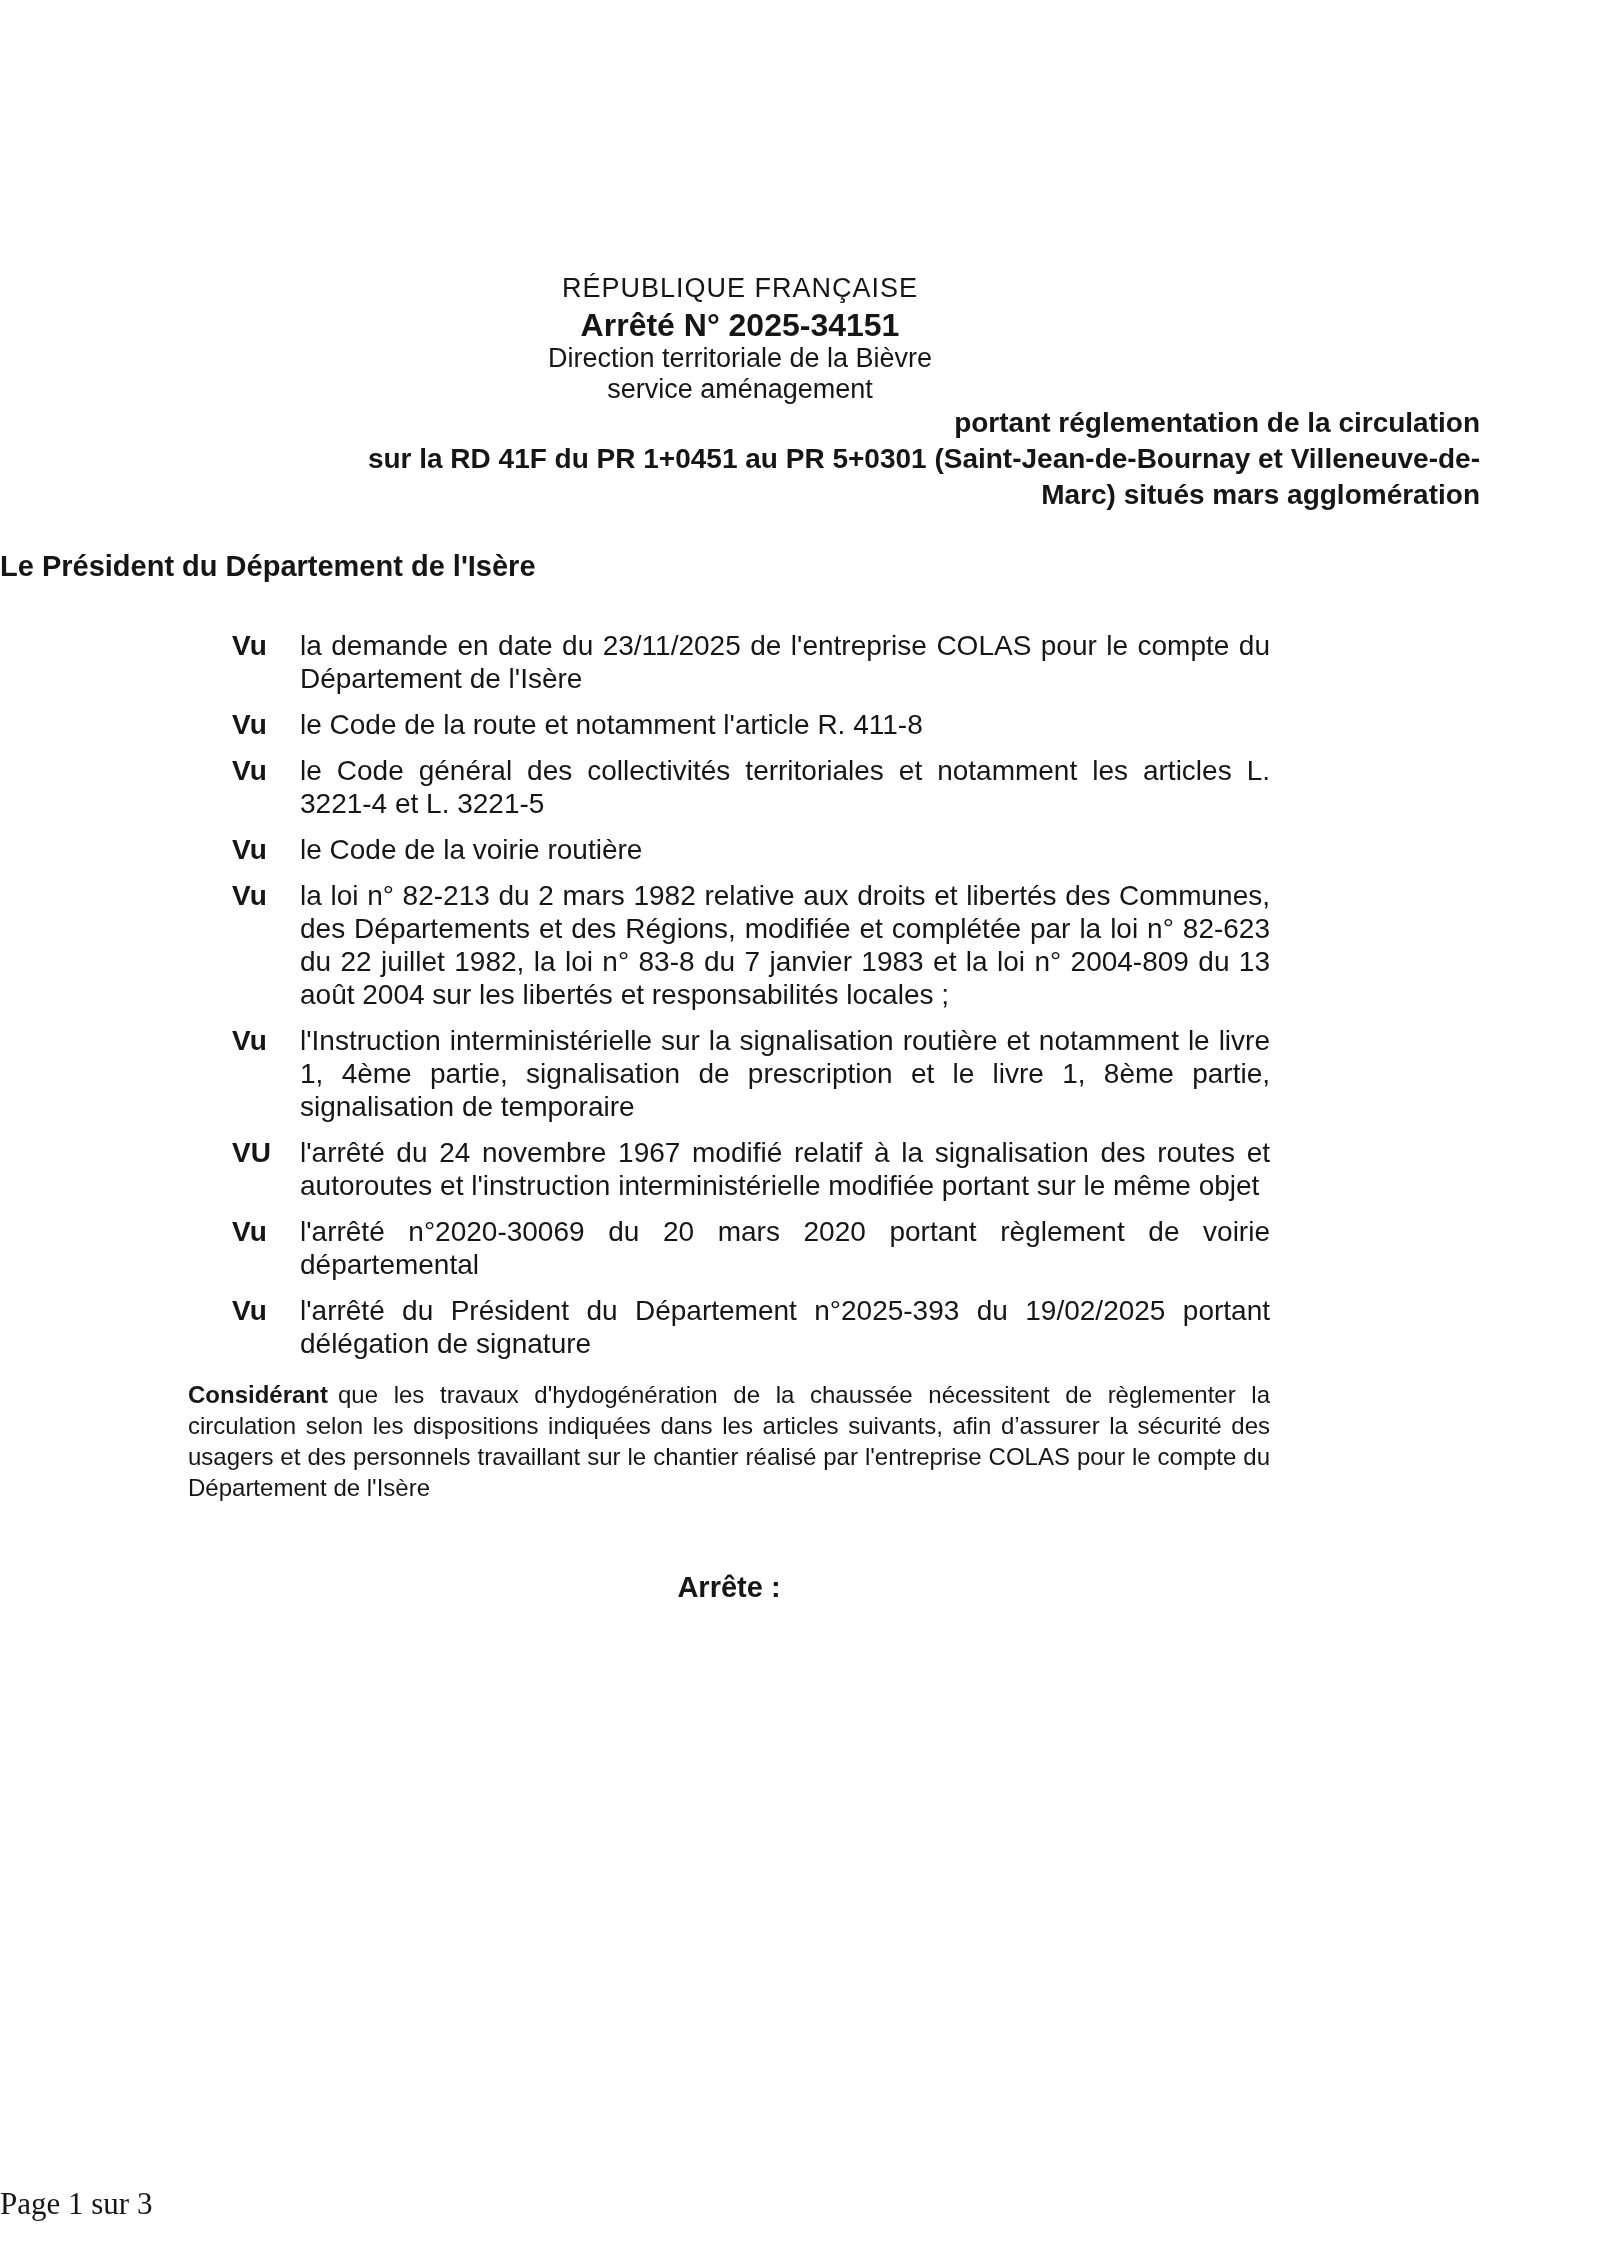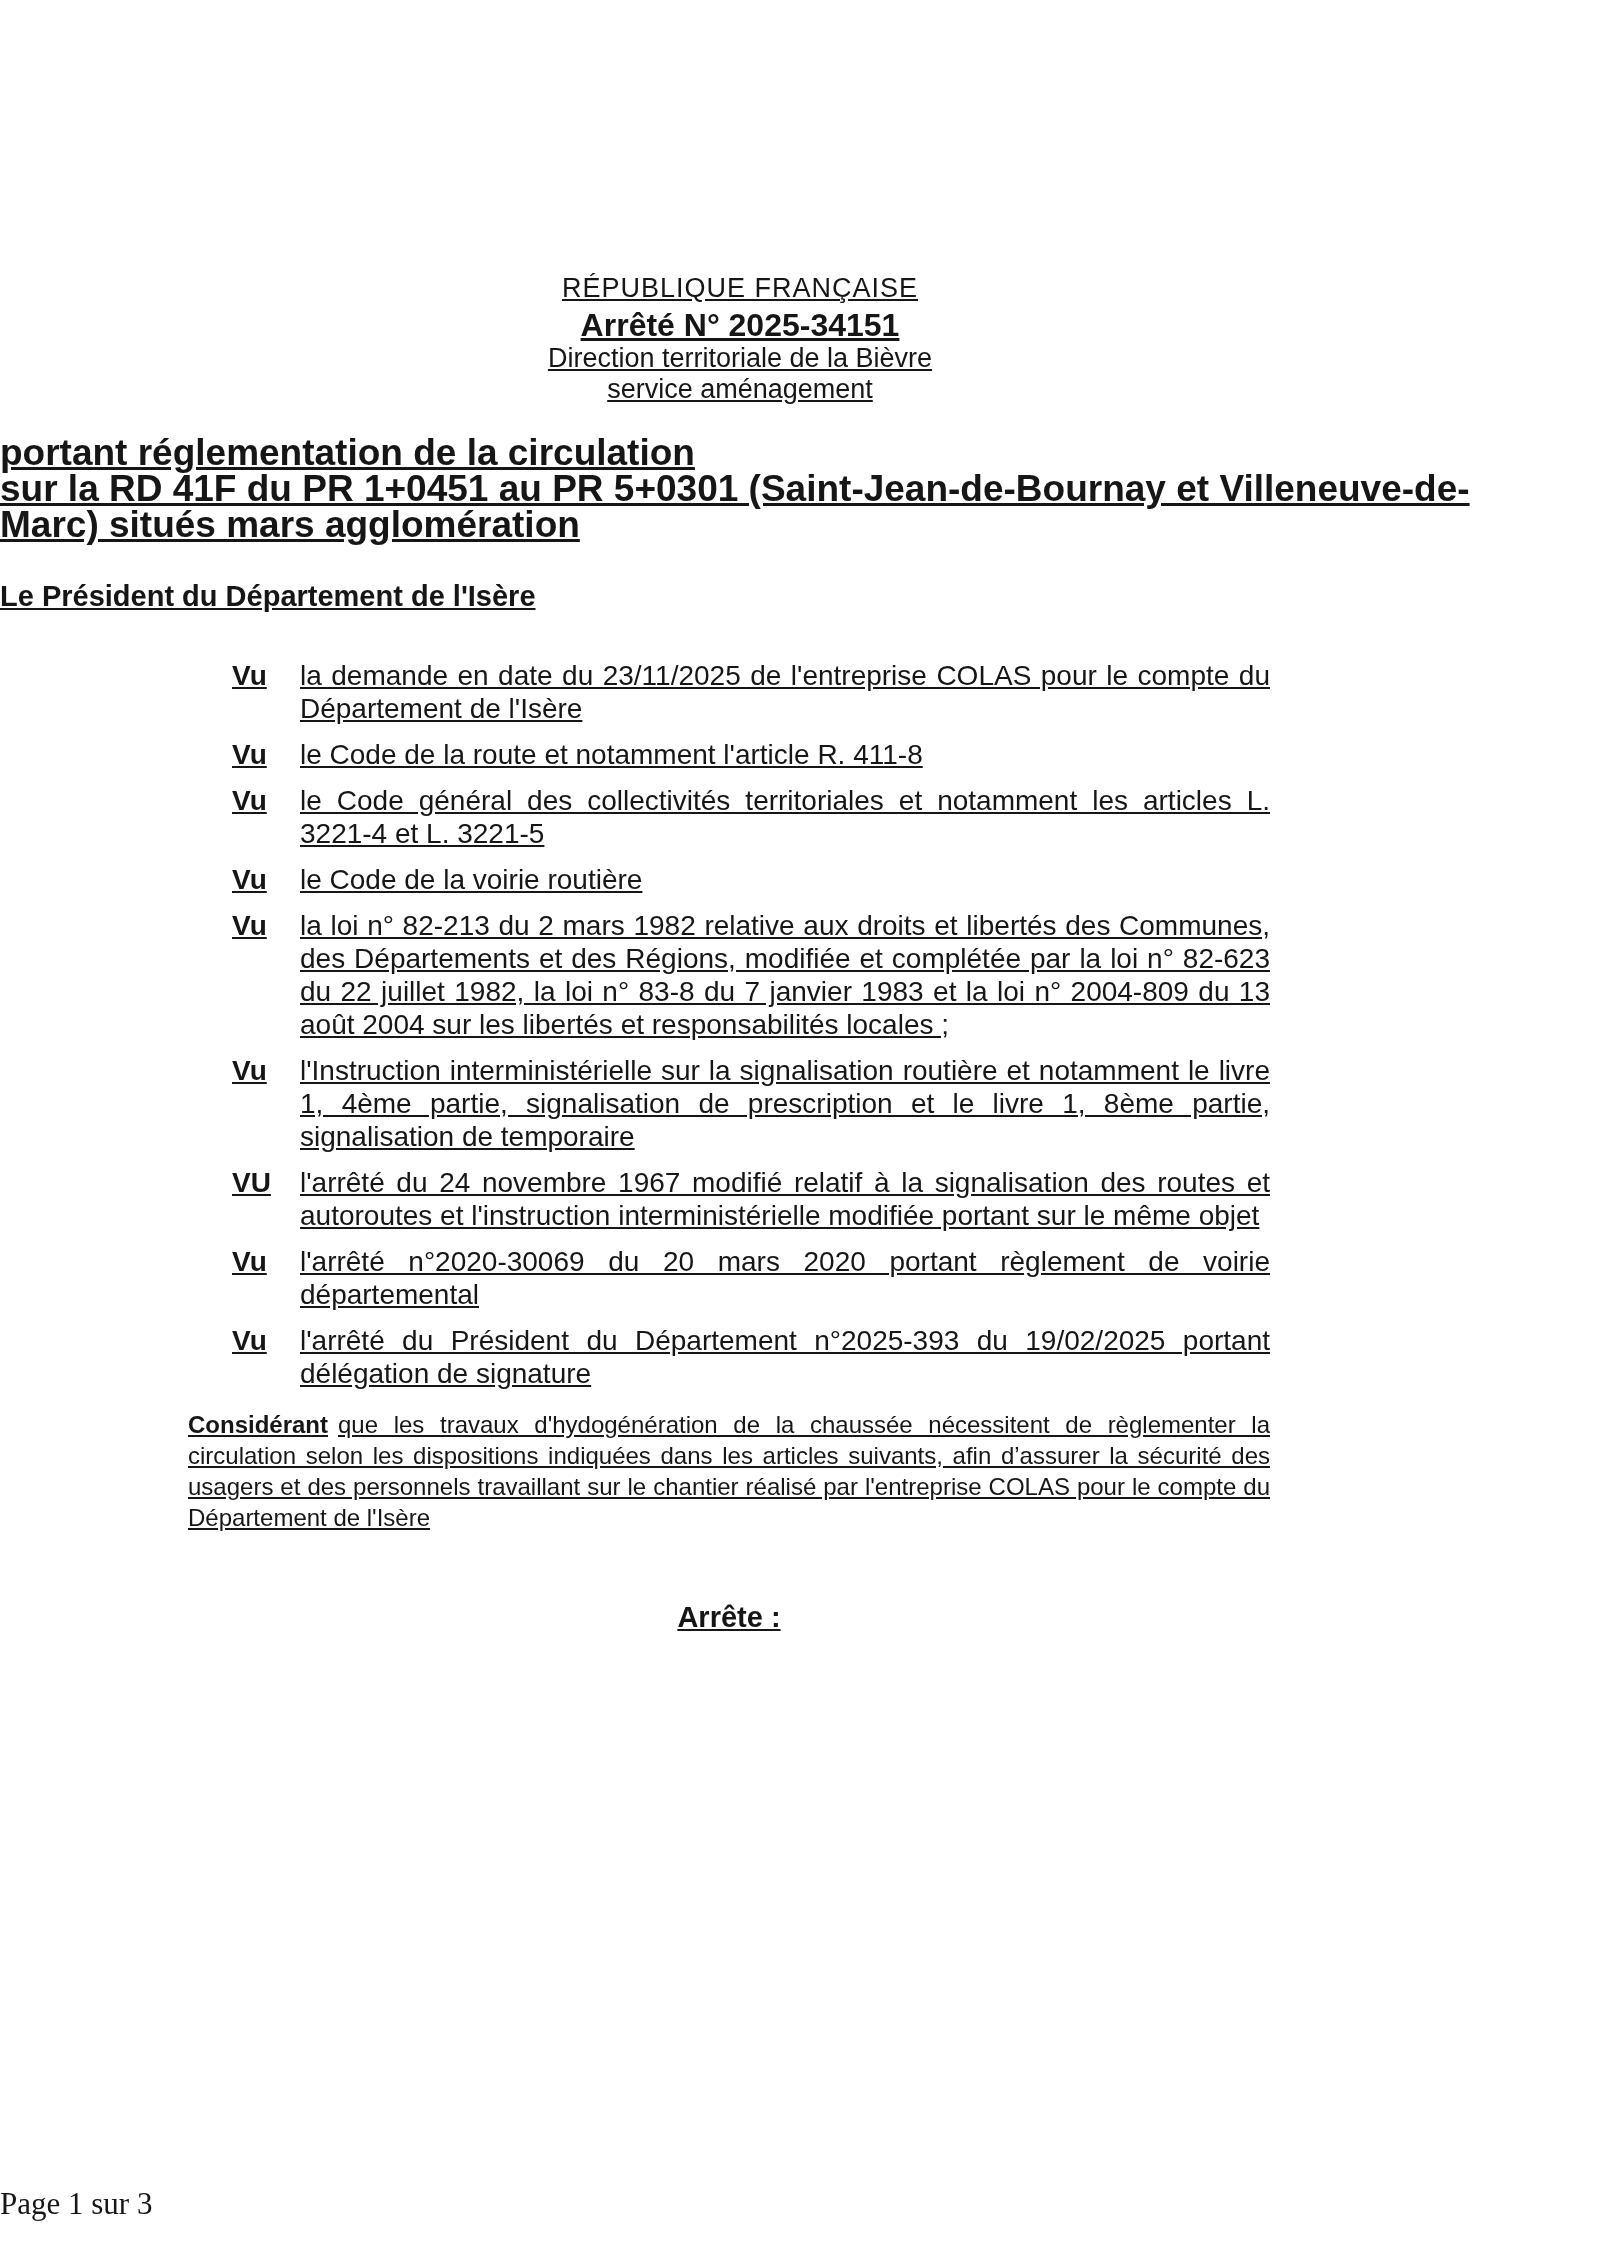--- a/index.html
+++ b/index.html
@@ -12,21 +12,21 @@
   }
   *{margin:0;padding:0;box-sizing:border-box;}
   html,body{background:var(--paper);}
   body{
     width:1600px;height:2262px;
     font-family:"Liberation Sans","DejaVu Sans",sans-serif;
     color:var(--ink);
     position:relative;
     overflow:hidden;
   }
-  .page{position:relative;width:1480px;height:2262px;text-decoration:underline;}
+  .page{position:relative;width:1480px;height:2262px;}
 
   
   .letterhead{padding-top:273px;text-align:center;}
   .republic{font-size:27px;letter-spacing:1px;line-height:30px;}
 
   .logo{position:relative;display:inline-block;margin-top:12px;left:8px;}
   .logo-splash{
     position:absolute;top:16px;left:0;width:306px;height:80px;
     background:var(--logo-box);
     border-radius:8px 8px 3px 3px / 14px 14px 3px 3px;
@@ -42,21 +42,21 @@
     width:310px;height:34px;margin-left:-2px;
     background:var(--banner-bg);color:var(--banner-text);
     font-weight:bold;font-size:25px;letter-spacing:3px;
     display:flex;align-items:center;justify-content:center;
   }
   .arrete-number{font-size:32px;font-weight:bold;line-height:36px;margin-top:4px;}
   .direction-line{font-size:27px;line-height:31px;}
   .service-line{font-size:27px;line-height:31px;}
 
   
-  .doc-title{margin-top:30px;text-align:left;font-weight:bold;font-size:37px;line-height:36px;}
+  .doc-title{text-align:right;font-weight:bold;font-size:28px;line-height:36px;}
   .president-heading{margin-top:36px;font-weight:bold;font-size:29px;line-height:34px;}
 
   
   .content{margin:46px 210px 0 188px;}
   .vu-item{display:flex;margin-left:44px;margin-bottom:13px;}
   .vu-label{width:68px;flex-shrink:0;font-weight:bold;font-size:28px;line-height:33px;}
   .vu-text{flex:1;font-size:28px;line-height:33px;text-align:justify;}
   .considerant{margin-top:19px;font-size:24px;line-height:31px;text-align:justify;}
   .considerant-label{font-weight:bold;margin-right:10px;}
   .arrete-heading{margin-top:68px;text-align:center;font-weight:bold;font-size:29px;}

